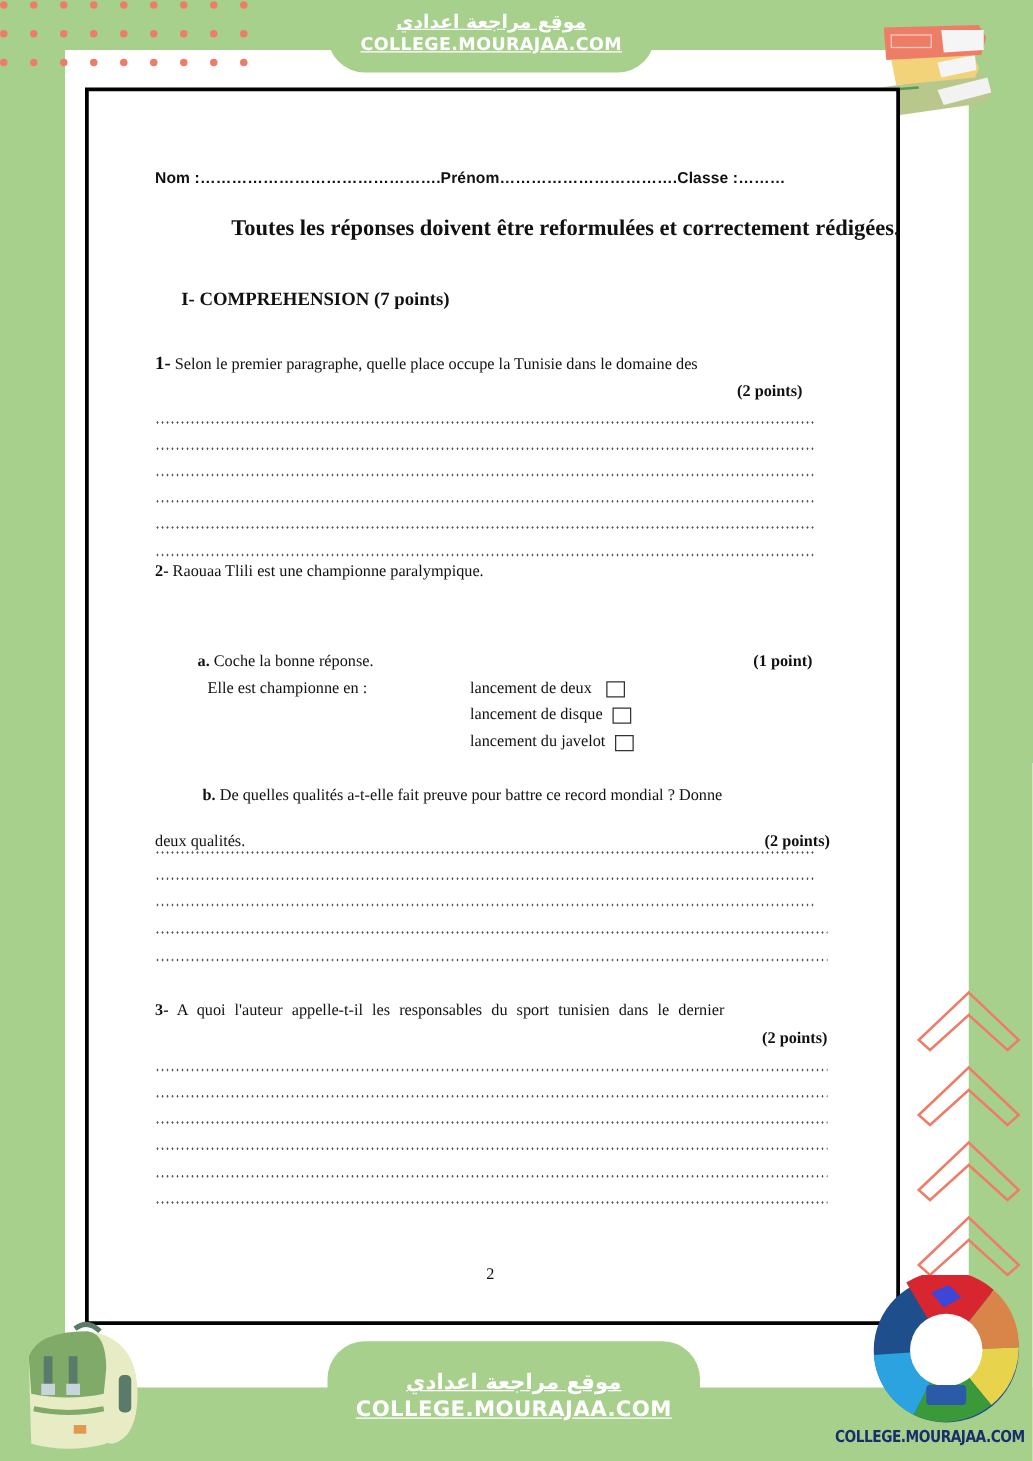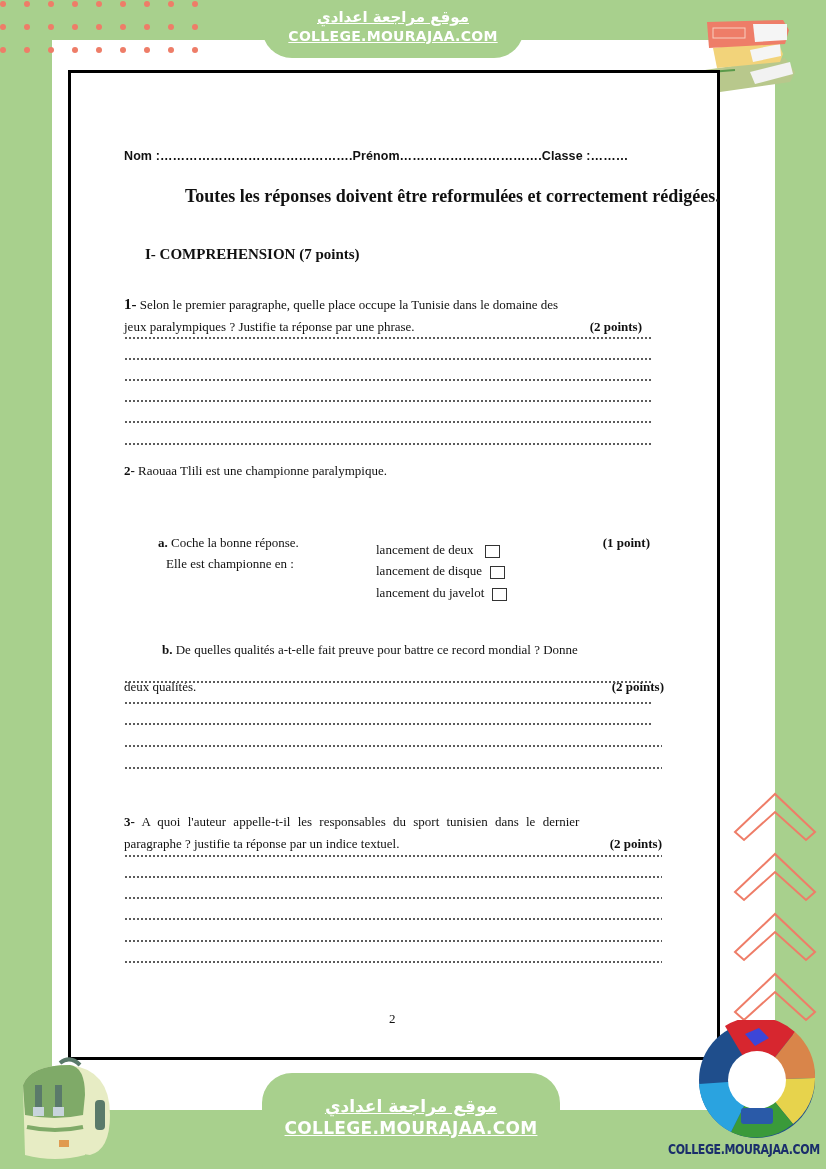--- a/index.html
+++ b/index.html
@@ -15,21 +15,21 @@
   .pill { position: absolute; background: #a8d08d; border-radius: 30px; text-align: center; color: #fff;
           font-family: "DejaVu Sans", sans-serif; font-weight: bold; }
   .pill-top { left: 262px; top: -30px; width: 262px; height: 88px; padding-top: 38px; }
   .pill-bottom { left: 262px; top: 1073px; width: 298px; height: 120px; padding-top: 22px; }
   .pill .ar { display: block; font-size: 15px; text-decoration: underline; line-height: 19px; direction: rtl; }
   .pill .en { display: block; font-size: 14px; text-decoration: underline; line-height: 18px; letter-spacing: 0.3px; }
   .pill-bottom .ar { font-size: 17px; line-height: 22px; }
   .pill-bottom .en { font-size: 17px; line-height: 22px; }
 
   .doc-frame { position: absolute; left: 68px; top: 70px; width: 652px; height: 990px; border: 3px solid #000; background: #fff; }
-  .row { position: absolute; left: 124px; width: 540px; white-space: nowrap; margin-top: 14px; }
+  .row { position: absolute; left: 124px; width: 540px; white-space: nowrap; }
 
   .name-line { top: 135px; font-family: "Liberation Sans", sans-serif; font-weight: bold; font-size: 12.5px; letter-spacing: 0.1px; }
   .instruction { top: 172px; left: 185px; font-weight: bold; font-size: 18px; }
   .section-title { top: 232px; left: 145px; font-weight: bold; font-size: 15px; }
 
   .q-text { font-size: 13px; line-height: 23px; }
   .pts { font-weight: bold; float: right; }
   .qnum { font-weight: bold; }
 
   .dotline { position: absolute; left: 124px; width: 528px; height: 2px;
@@ -102,21 +102,20 @@
 
 <div class="row name-line">Nom :……………………………………….Prénom…………………………….Classe :………</div>
 <div class="row instruction">Toutes les réponses doivent être reformulées et correctement rédigées.</div>
 <div class="row section-title">I- COMPREHENSION (7 points)</div>
 
 <div class="row q-text" style="top:279px">
   <span class="qnum" style="font-size:15px">1-</span>
   <span>Selon le premier paragraphe, quelle place occupe la Tunisie dans le domaine des</span>
 </div>
 <div class="row q-text" style="top:301px;width:518px">
-  <span>jeux paralympiques ? Justifie ta réponse par une phrase.</span>
   <span class="pts">(2 points)</span>
 </div>
 <div class="dotline" style="top:337px"></div>
 <div class="dotline" style="top:358px"></div>
 <div class="dotline" style="top:379px"></div>
 <div class="dotline" style="top:400px"></div>
 <div class="dotline" style="top:421px"></div>
 <div class="dotline" style="top:443px"></div>
 
 <div class="row q-text" style="top:445px">
@@ -153,21 +152,20 @@
 <div class="dotline" style="top:702px"></div>
 <div class="dotline" style="top:723px"></div>
 <div class="dotline wide" style="top:745px"></div>
 <div class="dotline wide" style="top:767px"></div>
 
 <div class="row q-text" style="top:796px;text-align:justify;word-spacing:4px">
   <span class="qnum">3-</span>
   <span>A quoi l'auteur appelle-t-il les responsables du sport tunisien dans le dernier</span>
 </div>
 <div class="row q-text" style="top:818px;width:538px">
-  <span>paragraphe ? justifie ta réponse par un indice textuel.</span>
   <span class="pts">(2 points)</span>
 </div>
 <div class="dotline wide" style="top:855px"></div>
 <div class="dotline wide" style="top:876px"></div>
 <div class="dotline wide" style="top:897px"></div>
 <div class="dotline wide" style="top:918px"></div>
 <div class="dotline wide" style="top:940px"></div>
 <div class="dotline wide" style="top:961px"></div>
 
 <div class="page-num">2</div>

